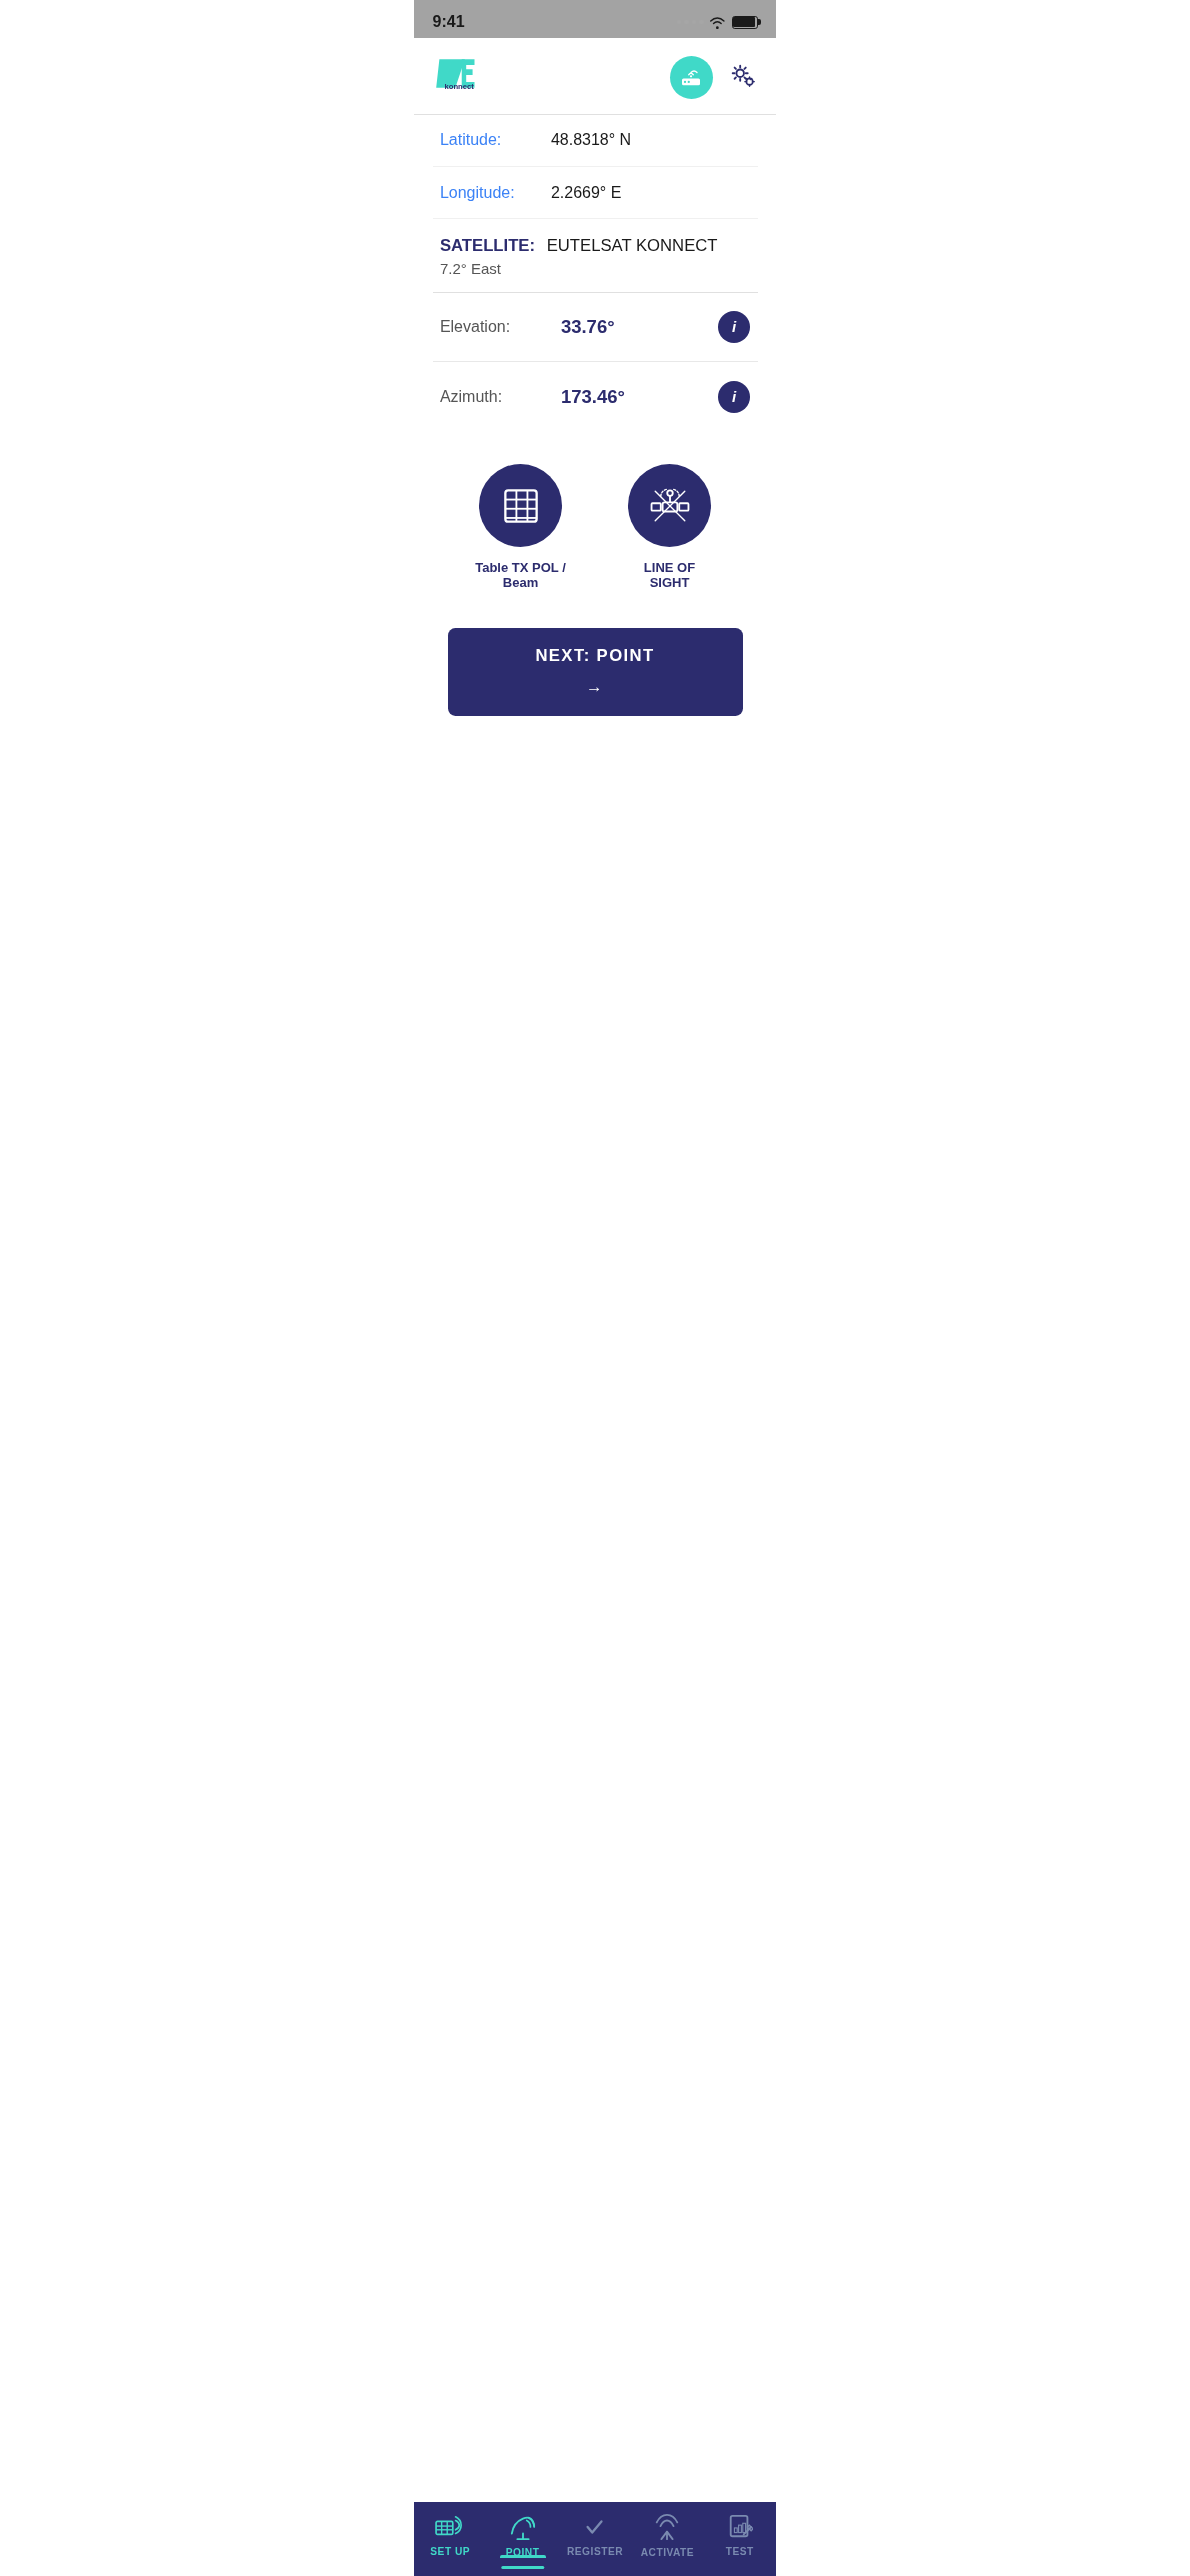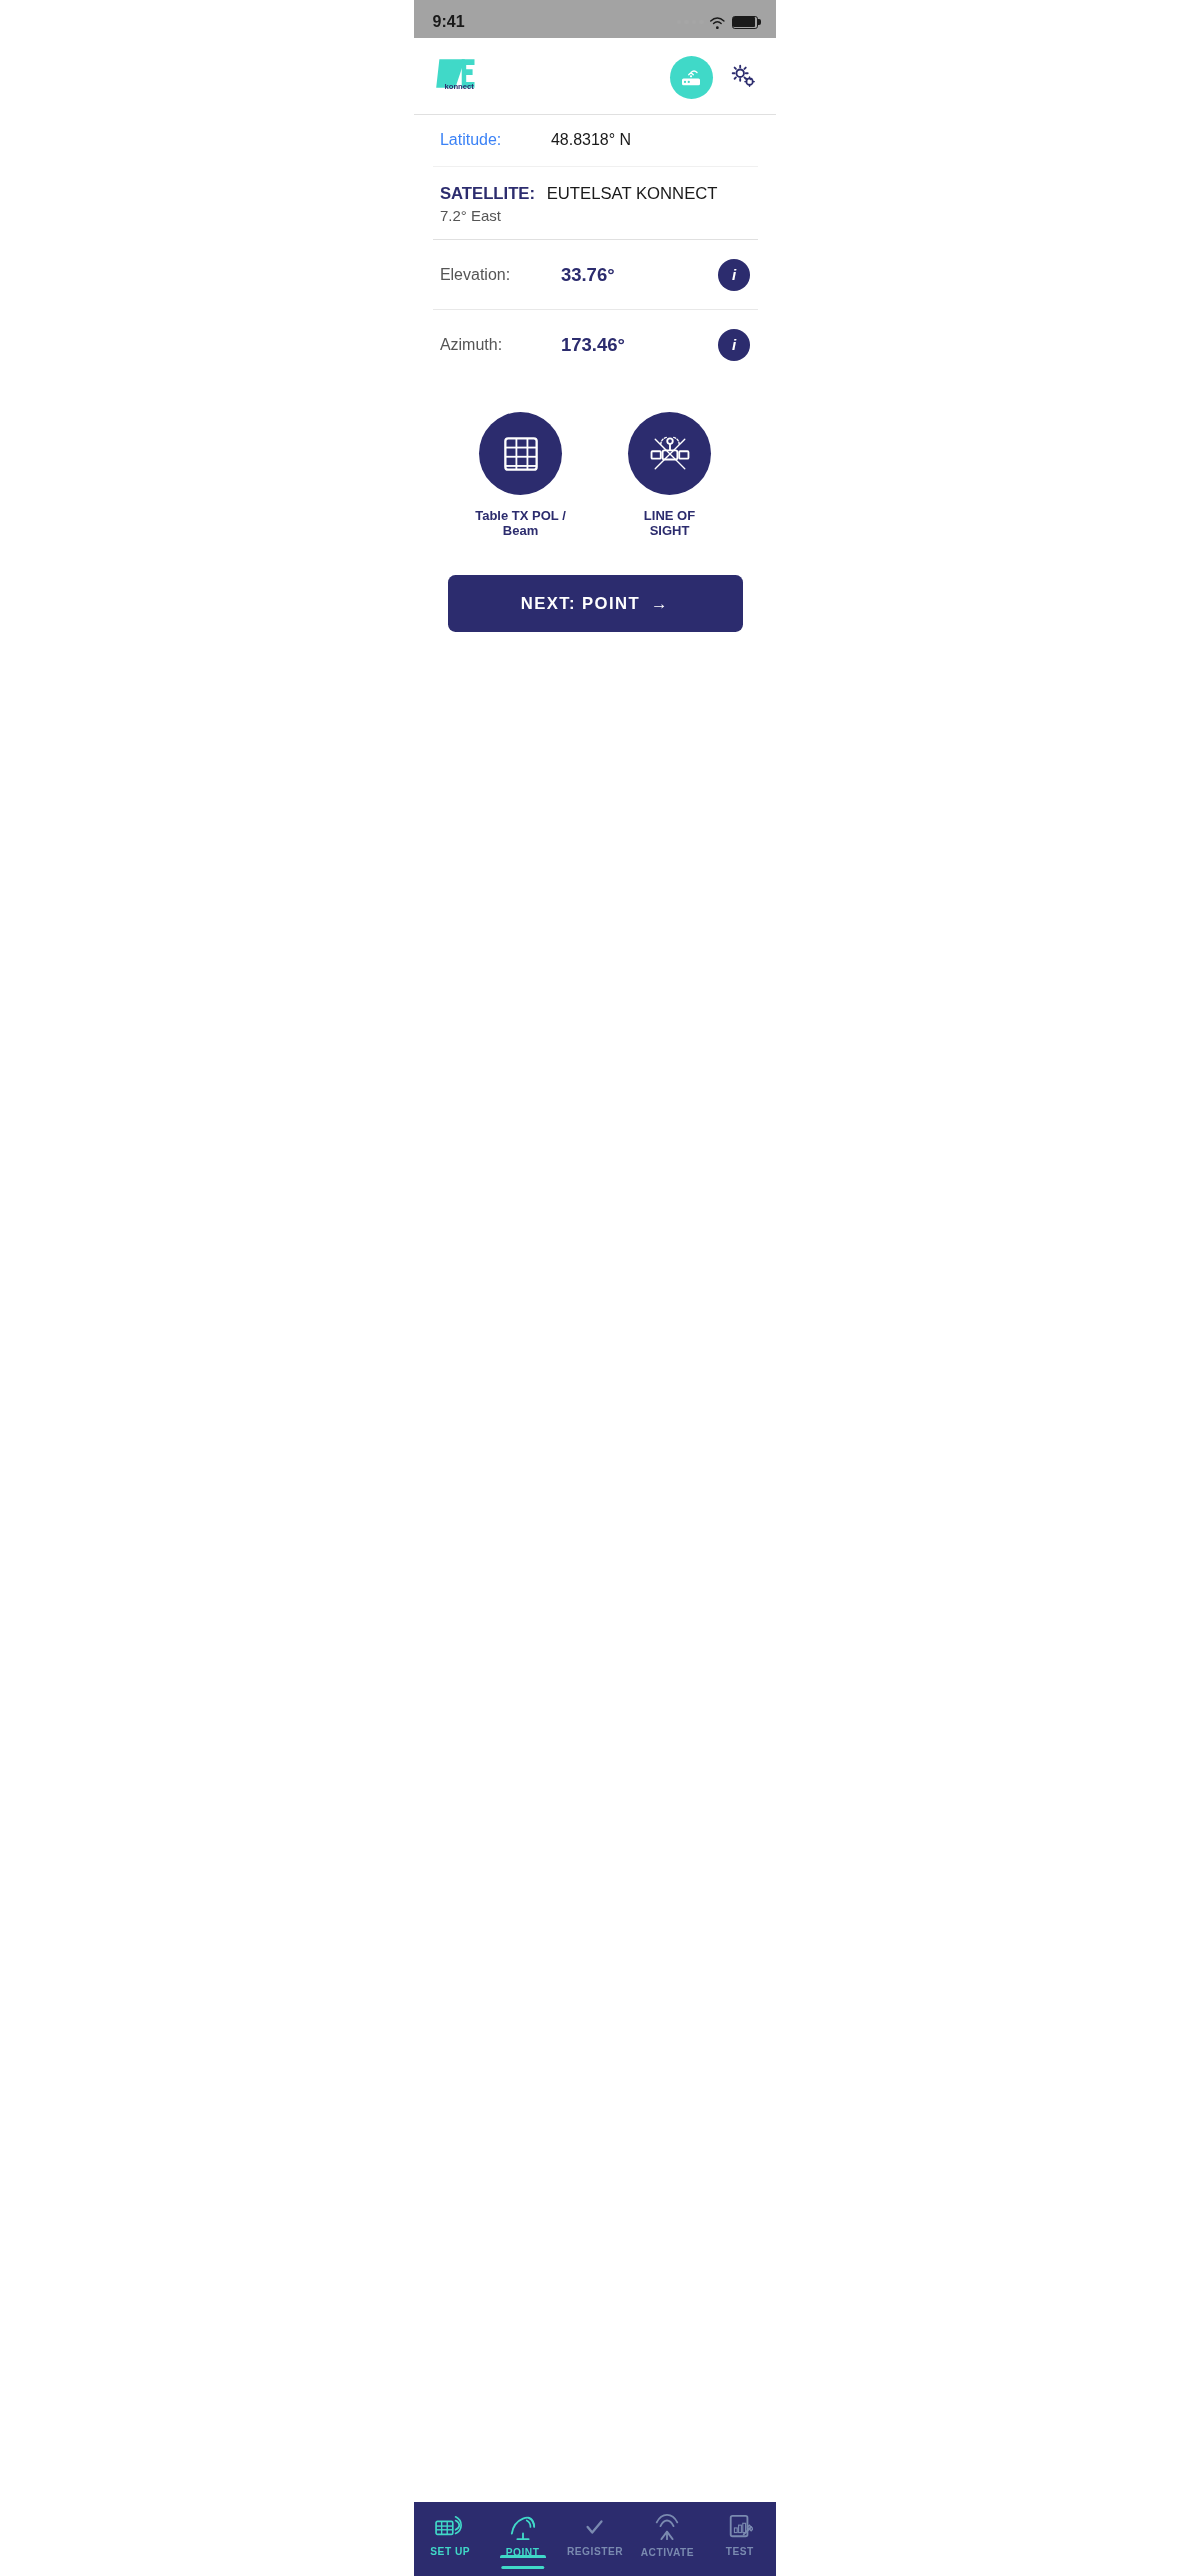--- a/index.html
+++ b/index.html
@@ -225,20 +225,21 @@
       border-radius: 7.4px;
       padding: 18.5px;
       font-size: 16.7px;
       font-weight: 800;
       letter-spacing: 1.4px;
       display: flex;
       align-items: center;
       justify-content: center;
       gap: 11px;
       cursor: pointer;
+      flex-direction: column;
     }
 
     
     .bottom-nav {
       position: fixed;
       bottom: 0;
       left: 50%;
       transform: translateX(-50%);
       width: 362px;
       background: #2c2c6e;
@@ -351,20 +352,24 @@
 </div>
 
 <div class="main-content">
 
 
   <div class="data-row">
     <span class="data-label">Latitude:</span>
     <span class="data-value">48.8318° N</span>
   </div>
 
+  <div class="data-row">
+    <span class="data-label">Longitude:</span>
+    <span class="data-value">2.2669° E</span>
+  </div>
 
   <div class="satellite-section">
     <span class="satellite-title">SATELLITE:</span>
     <span class="satellite-name">EUTELSAT KONNECT</span>
     <div class="satellite-content">
       <div class="satellite-sub">7.2° East</div>
     </div>
   </div>
   <div class="section-divider"></div>
 

